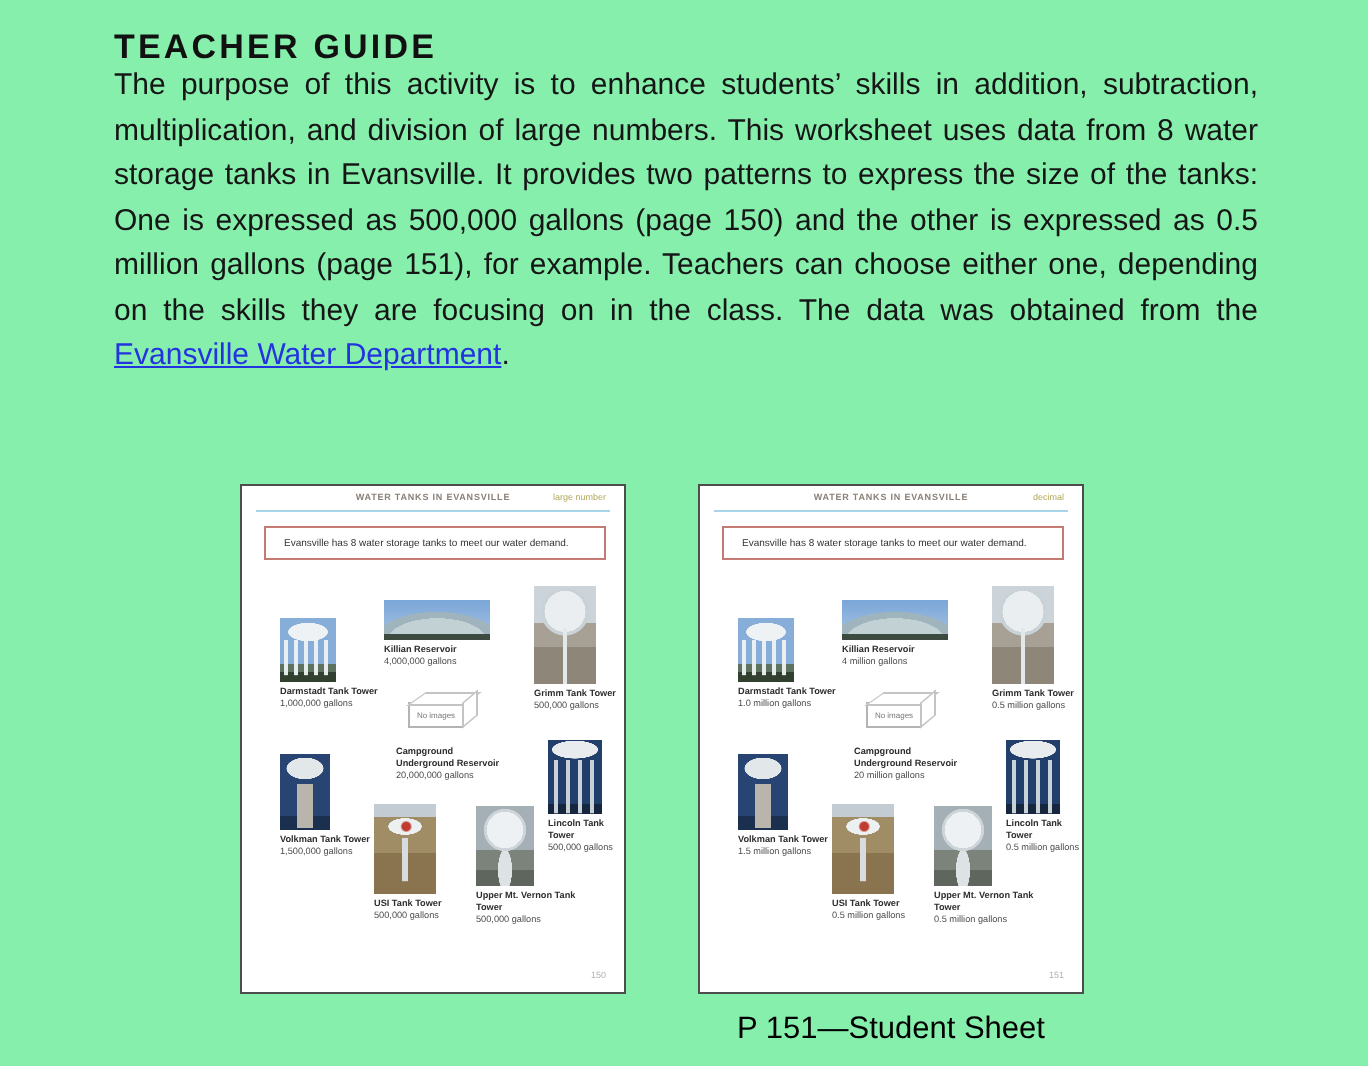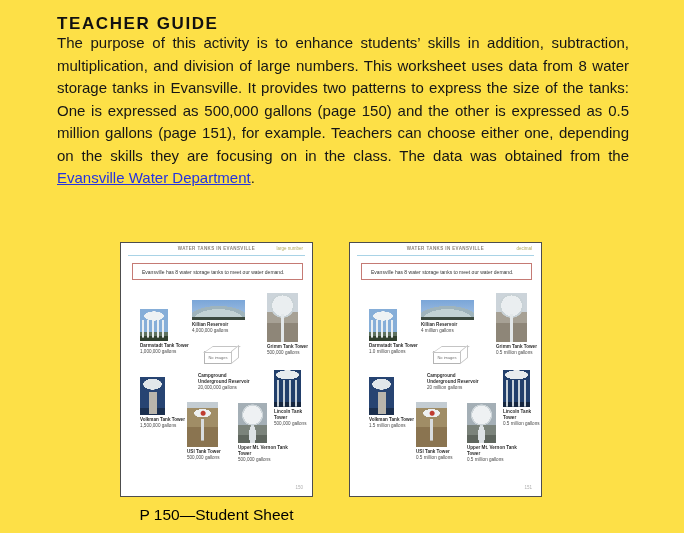--- a/index.html
+++ b/index.html
@@ -1,19 +1,19 @@
 <!DOCTYPE html>
 <html><head>
 <meta charset="utf-8">
 <style>
   * { margin:0; padding:0; box-sizing:border-box; }
   html,body { width:684px; height:533px; background:#ffffff; overflow:hidden;
               font-family:"Liberation Sans","DejaVu Sans",sans-serif; }
 
-  .doc { position:relative; width:684px; height:533px; background:#fde047; }
+  .doc { position:relative; width:684px; height:533px; background:#86efac; }
 
   .doc-title { position:absolute; left:57px; top:14px; font-size:17px; font-weight:700;
                letter-spacing:1.6px; color:#111; }
 
   .intro { position:absolute; left:57px; top:32px; width:572px; font-size:15px;
            line-height:22.5px; color:#161616; text-align:justify; }
   .intro a { color:#2433e0; text-decoration:underline; cursor:pointer; }
 
   .sheets { position:absolute; left:120px; top:242px; display:flex; gap:36px; }
   .sheet  { display:flex; flex-direction:column; align-items:center; width:193px; }
@@ -174,21 +174,20 @@
         </div>
 
         <div class="tank t-lincoln">
           <span class="timg img-lincoln"></span>
           <b>Lincoln Tank Tower</b>
           <span>500,000 gallons</span>
         </div>
 
         <div class="pagenum">150</div>
       </div>
-      <figcaption class="caption">P 150—Student Sheet</figcaption>
     </figure>
 
     <figure class="sheet">
       <div class="thumb">
         <div class="wt-title">WATER TANKS IN EVANSVILLE</div>
         <div class="wt-tag">decimal</div>
         <div class="wt-rule"></div>
         <div class="banner">Evansville has 8 water storage tanks to meet our water demand.</div>
 
         <div class="tank t-darmstadt">
@@ -236,16 +235,17 @@
         </div>
 
         <div class="tank t-lincoln">
           <span class="timg img-lincoln"></span>
           <b>Lincoln Tank Tower</b>
           <span>0.5 million gallons</span>
         </div>
 
         <div class="pagenum">151</div>
       </div>
+      <figcaption class="caption">P 151—Student Sheet</figcaption>
     </figure>
 
   </section>
 </main>
 
 </body></html>

